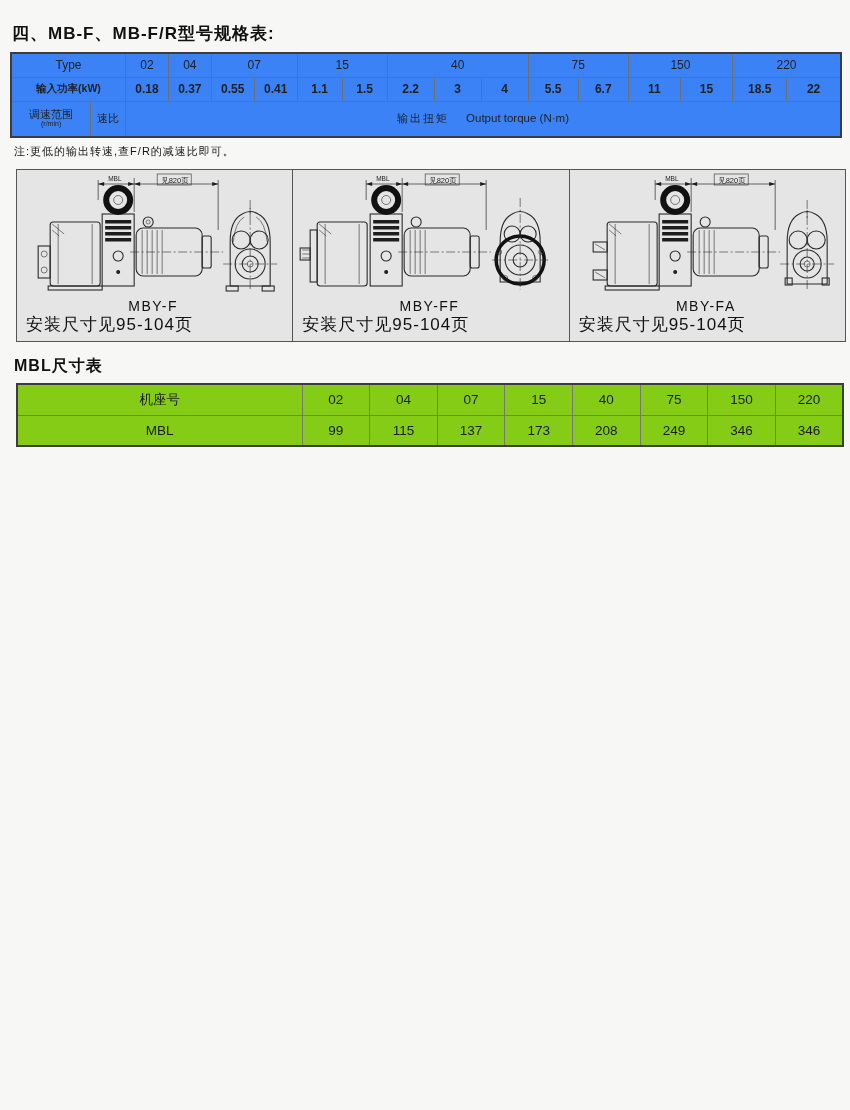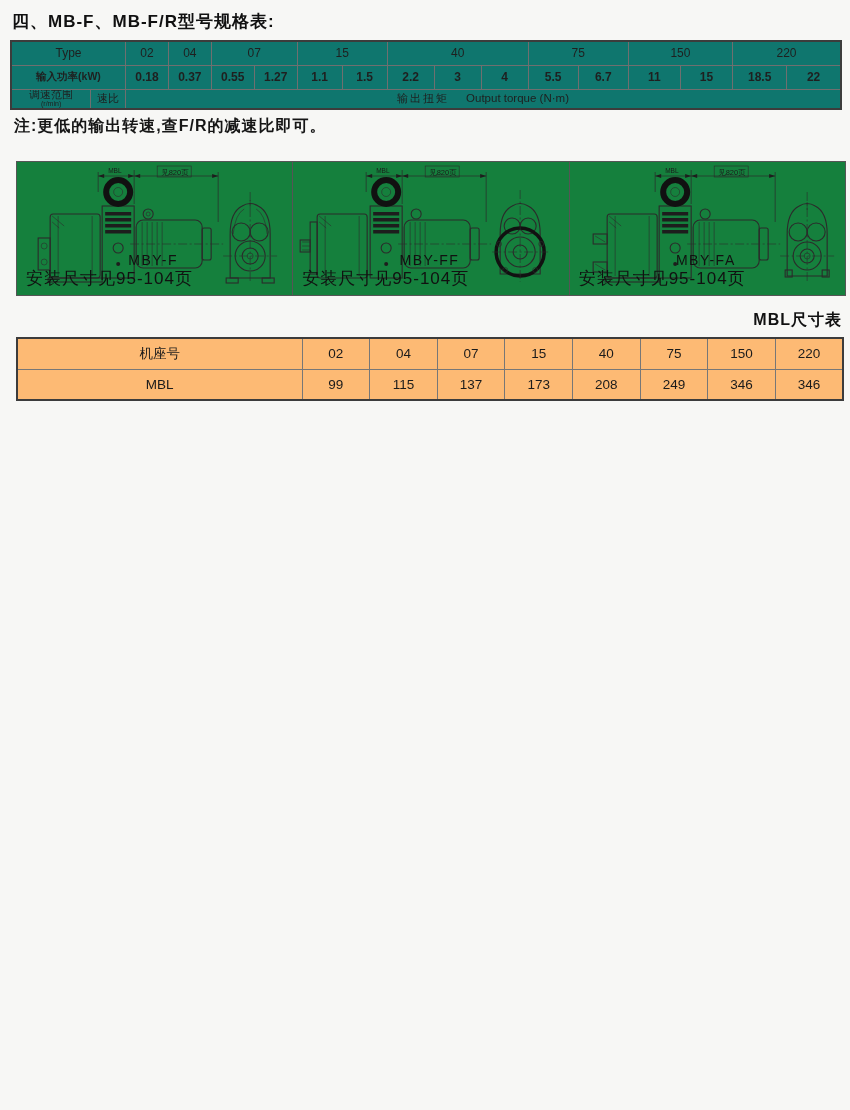--- a/index.html
+++ b/index.html
@@ -5,49 +5,49 @@
   * { box-sizing: border-box; margin: 0; padding: 0; }
   html,body { background:#f7f7f5; }
   body {
     width: 850px; height: 1110px;
     font-family: "Liberation Sans", "DejaVu Sans", sans-serif;
     color:#1c1c1c;
     position: relative;
   }
   .page { padding: 6px 8px 0 10px; }
 
-  h1.sec-title { font-size:17px; font-weight:bold; letter-spacing:1px; margin:4px 0 7px 2px; color:#111; }
-  h2.mbl-title { font-size:16px; font-weight:bold; letter-spacing:1px; margin:14px 0 6px 4px; color:#111;text-align:right; }
+  h1.sec-title { font-size:17px; font-weight:bold; letter-spacing:1px; margin:16px 0 7px 2px; color:#111; }
+  h2.mbl-title { font-size:16px; font-weight:bold; letter-spacing:1px; margin:14px 0 6px 4px; color:#111; }
 
   
   table.spec {
     width: 832px; border-collapse: collapse; table-layout: fixed;
-    border: 2px solid #3c3c3c; background:#0f766e;
+    border: 2px solid #3c3c3c; background:#3b82f6;
   }
   table.spec th, table.spec td {
     border: 1px solid #9a9a9a; text-align:center; vertical-align:middle;
     overflow:hidden; white-space:nowrap; color:#1f1f1f;
   }
   table.spec thead th { border-color:#6f6f6f; }
   tr.h-type th { height:24px; font-size:12px; font-weight:normal; }
   tr.h-power th { height:24px; font-size:12px; font-weight:bold; }
-  tr.h-torque th { height:20px; font-size:11px; font-weight:normal; }
+  tr.h-torque th { height:36px; font-size:11px; font-weight:normal; }
   th.speed-head { font-size:8.5px; line-height:9px; font-weight:normal; }
   th.speed-head .sub { font-size:7px; }
   th.ratio-head { font-size:9.5px; font-weight:normal; }
   th.torque-head { font-weight:normal; }
   th.torque-head .cn { font-size:11px; letter-spacing:2px; margin-right:14px; }
   th.torque-head .en { font-size:11.5px; }
 
-  .table-note { font-size:16px; margin:6px 0 24px 4px; color:#161616; letter-spacing:1px;font-weight:bold; }
+  .table-note { font-size:11px; margin:6px 0 10px 4px; color:#161616; letter-spacing:1px; }
 
   
   .diagram-box {
-    width: 830px; height: 135px; border: 1.5px solid #555;
-    display:flex; background:#15803d; margin-left:6px;
+    width: 830px; height: 173px; border: 1.5px solid #555;
+    display:flex; background:#e5e5e5; margin-left:6px;
   }
   .panel { position:relative; flex:1 1 0; border-right:1px solid #555; }
   .panel:last-child { border-right:none; }
   .panel svg { display:block; width:100%; height:122px; }
   .panel .caption {
     position:absolute; left:0; right:3px; bottom:27px; text-align:center;
     font-size:14px; letter-spacing:1.5px; color:#111;
   }
   .panel .install {
     position:absolute; left:9px; bottom:5px;
@@ -56,21 +56,21 @@
   .draw { stroke:#2b2b2b; fill:none; stroke-width:1.1; }
   .draw-thin { stroke:#2b2b2b; fill:none; stroke-width:0.6; }
   .draw-fill { fill:#1d1d1d; stroke:none; }
   .dimline { stroke:#2b2b2b; stroke-width:0.7; fill:none; }
   .cl { stroke:#2b2b2b; stroke-width:0.6; stroke-dasharray:9 2.5 2 2.5; fill:none; }
   .svg-label { font-family:"Liberation Sans",sans-serif; fill:#1b1b1b; stroke:none; }
 
   
   table.mbl {
     width: 828px; border-collapse: collapse; table-layout: fixed;
-    border: 2px solid #3c3c3c; background:#fdba74; margin-left:6px;
+    border: 2px solid #3c3c3c; background:#84cc16; margin-left:6px;
   }
   table.mbl td { border:1px solid #777; text-align:center; font-size:13.5px; height:31px; color:#1b1b1b; }
   table.mbl td.lbl { font-size:13.5px; }
   .mbl-note { font-size:12px; margin:7px 0 0 6px; color:#161616; letter-spacing:1px; }
 </style>
 </head>
 <body>
 
 <div class="page">
 
@@ -107,21 +107,21 @@
           <th colspan="3">40</th>
           <th colspan="2">75</th>
           <th colspan="2">150</th>
           <th colspan="2">220</th>
       </tr>
       <tr class="h-power">
         <th colspan="2" style="font-size:10.5px">输入功率(kW)</th>
         <th>0.18</th>
           <th>0.37</th>
           <th>0.55</th>
-          <th>1.27</th>
+          <th>0.41</th>
           <th>1.1</th>
           <th>1.5</th>
           <th>2.2</th>
           <th>3</th>
           <th>4</th>
           <th>5.5</th>
           <th>6.7</th>
           <th>11</th>
           <th>15</th>
           <th>18.5</th>

